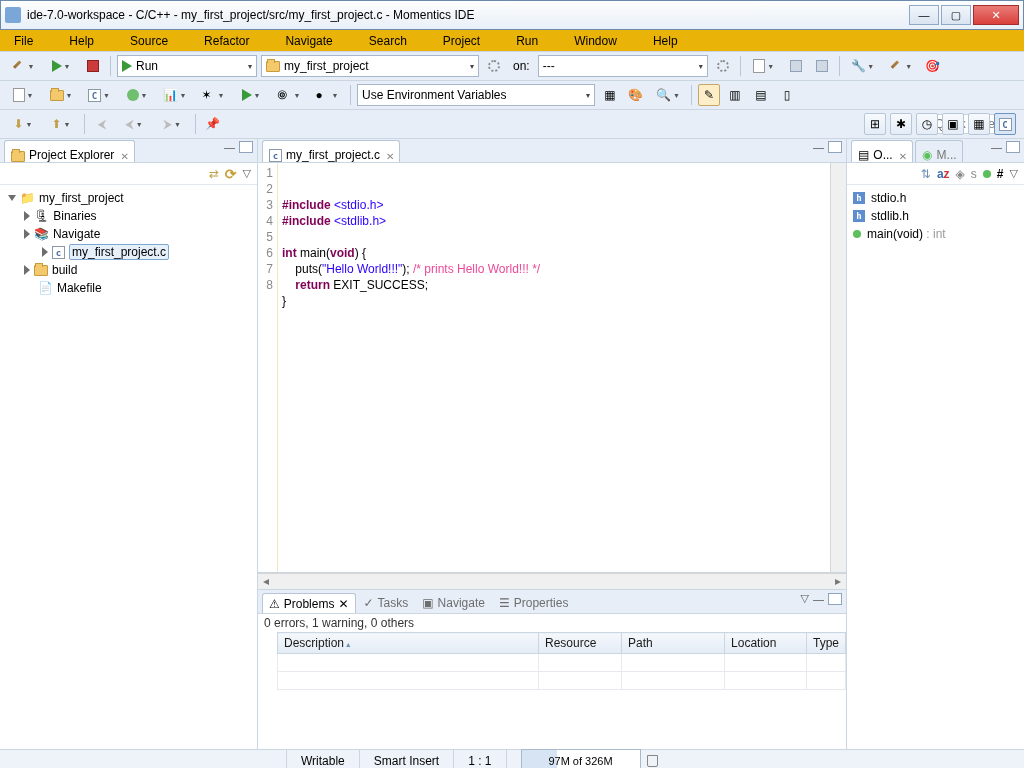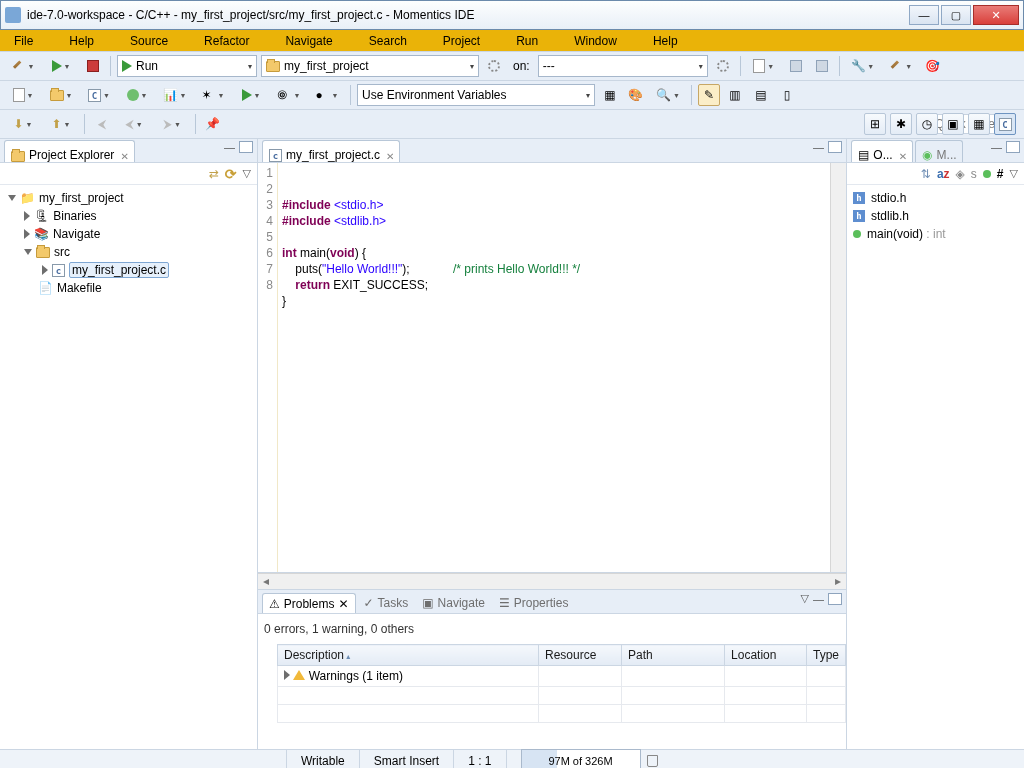--- a/index.html
+++ b/index.html
@@ -70,32 +70,32 @@
 .tnode { display:flex; align-items:center; gap:4px; height:18px; padding-left:4px;}
 .tnode .lbl{ white-space:nowrap;}
 .sel { border:1px solid #7ea6d2; background:#e6f0fb; border-radius:2px; padding:0 2px;}
 .ind1{padding-left:20px;} .ind2{padding-left:38px;}
 
 
 .edtabs{ height:24px; background:#e7eef7; border-bottom:1px solid #cbd6e3; display:flex; align-items:flex-end; padding:0 4px; position:relative;}
 .editor{ flex:1; display:flex; background:#fff; overflow:hidden; border-bottom:1px solid #cbd6e3;}
 .gutter{ width:20px; text-align:right; color:#8a8a8a; background:#fff; font:12px/16px Consolas,monospace; padding:2px 4px 2px 0; border-right:1px solid #f1e8c8;}
 .code  { flex:1; font:12px/16px Consolas,monospace; padding:2px 4px; white-space:pre; position:relative;}
-.kw{color:#7f0055;font-weight:bold;} .str{color:#2a00ff;} .inc{color:#2a00ff;} .cm{color:#15803d;margin-left:40px;} .pp{color:#7f0055;font-weight:bold;}
+.kw{color:#7f0055;font-weight:bold;} .str{color:#2a00ff;} .inc{color:#2a00ff;} .cm{color:#ec4899;} .pp{color:#7f0055;font-weight:bold;}
 .caret-line{ position:absolute; left:0; right:0; height:16px; background:#e8f2fe; z-index:-1;}
 .edscroll{ width:16px; background:#f0f0f0; border-left:1px solid #d6d6d6;}
 .hscroll { height:16px; background:#f0f0f0; border-top:1px solid #d6d6d6; display:flex;}
 .hscroll .track{flex:1;} .hscroll .arr{width:16px;text-align:center;color:#777;}
 
 
 .bottom { height:160px; display:flex; flex-direction:column; border-top:1px solid #cbd6e3;}
 .bviewtabs{ height:24px; background:#e7eef7; border-bottom:1px solid #cbd6e3; display:flex; align-items:flex-end; padding:0 4px; gap:2px; position:relative;}
 .btab{ height:20px; padding:1px 6px; display:flex; align-items:center; gap:4px; color:#6e6e6e;}
 .btab.active{ border:1px solid #b8c7d8; border-bottom:none; background:#fff; border-radius:3px 3px 0 0; color:#000;}
-.bstatus{ padding:8px 6px; color:#333;}
+.bstatus{ padding:2px 6px; color:#333;}
 .ptable{ flex:1; overflow:auto;margin-left:19px;}
 .ptable table{ width:100%; border-collapse:collapse;}
 .ptable th{ text-align:left; font-weight:normal; background:linear-gradient(#f5f8fc,#e3ebf5); border:1px solid #cbd6e3; padding:3px 6px; color:#1a1a1a;}
 .ptable th.sort::after{content:" ▴"; font-size:8px; color:#6e8db3;}
 .ptable td{ border:1px solid #e6e9ee; padding:3px 6px; height:18px;}
 
 
 .outline { flex:1; padding:4px 6px;}
 .onode{ display:flex; align-items:center; gap:6px; height:18px;}
 
@@ -341,29 +341,29 @@
       <div class="tnode ind1">
         <span class="i-tree closed"></span>
         <span>🗜</span>
         <span class="lbl">Binaries</span>
       </div>
       <div class="tnode ind1">
         <span class="i-tree closed"></span>
         <span>📚</span>
         <span class="lbl">Navigate</span>
       </div>
-      <div class="tnode ind1">
-        <span class="i-tree open"></span>
-        <span class="ico i-folder"></span>
-        <span class="lbl">src</span>
-      </div>
       <div class="tnode ind2">
         <span class="i-tree closed"></span>
         <span class="i-c">c</span>
         <span class="lbl sel">my_first_project.c</span>
+      </div>
+      <div class="tnode ind1">
+        <span class="i-tree closed"></span>
+        <span class="ico i-folder"></span>
+        <span class="lbl">build</span>
       </div>
       <div class="tnode ind1">
         <span style="width:10px"></span>
         <span>📄</span>
         <span class="lbl">Makefile</span>
       </div>
     </div>
   </div>
 
   <div class="center">
@@ -440,27 +440,20 @@
               <tr>
             <th class="sort" style="width:310px">Description</th>
             <th style="width:88px">Resource</th>
             <th style="width:120px">Path</th>
             <th style="width:88px">Location</th>
             <th>Type</th>
           </tr>
             </thead>
           <tbody>
             <tr>
-              <td><span class="i-tree closed"></span> <span class="i-warn"></span> <span>Warnings (1 item)</span></td>
-              <td></td>
-                <td></td>
-                <td></td>
-                <td></td>
-            </tr>
-            <tr>
                 <td></td>
                 <td></td>
                 <td></td>
                 <td></td>
                 <td></td>
               </tr>
             <tr>
                 <td></td>
                 <td></td>
                 <td></td>

